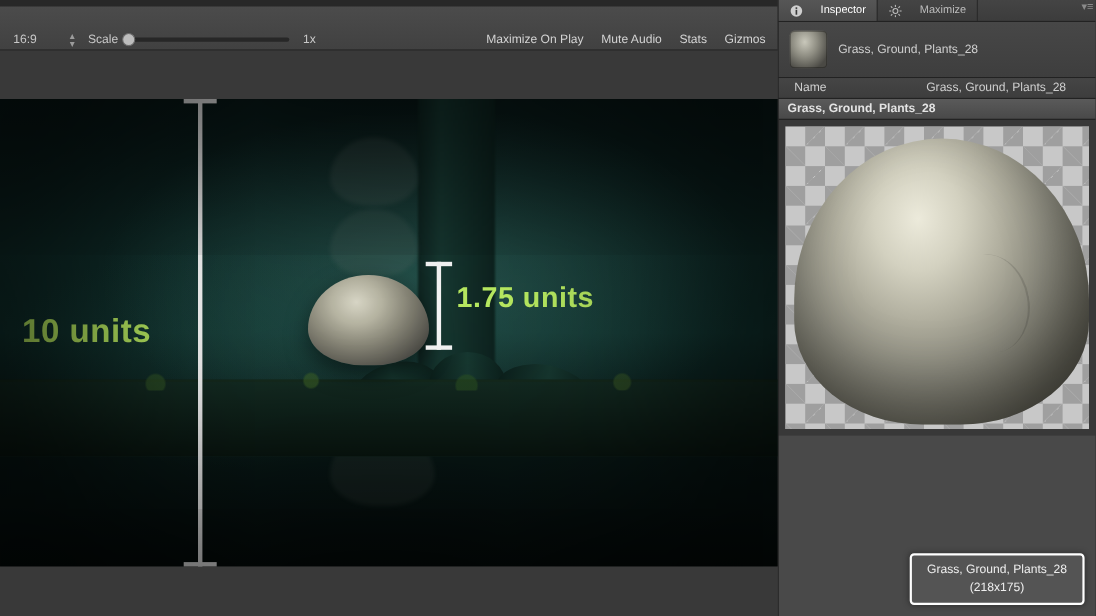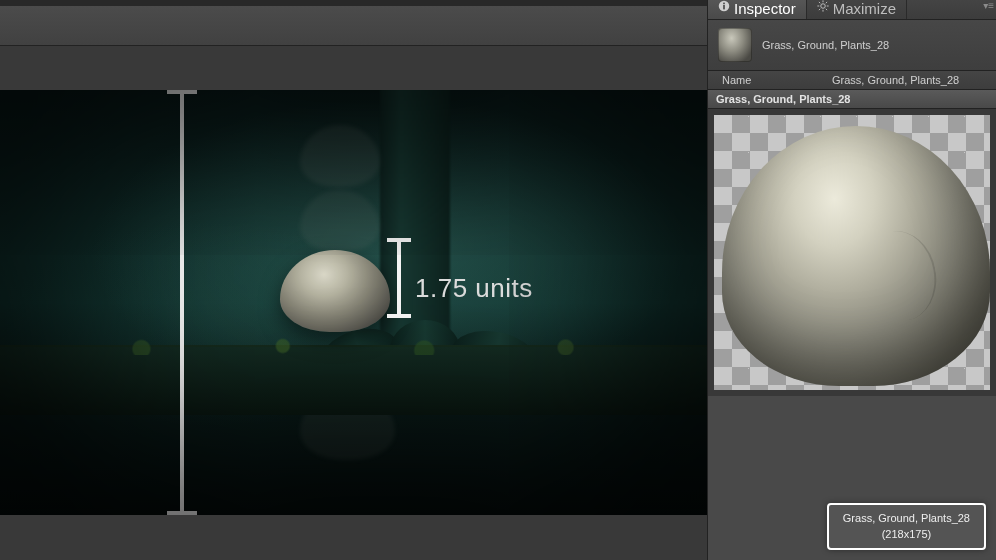--- a/index.html
+++ b/index.html
@@ -50,41 +50,41 @@
   .tree-roots .r2 { left: 50px; top: 10px; width: 70px; height: 60px; }
   .tree-roots .r3 { left: 110px; top: 22px; width: 90px; height: 55px; transform: rotate(12deg); }
   .rock { position: absolute; border-radius: 50% 50% 45% 45% / 60% 60% 40% 40%; }
   .rock-main { left: 280px; top: 160px; width: 110px; height: 82px;
       background: radial-gradient(ellipse at 40% 30%, #e2e0cf 0%, #bdbba8 25%, #8c8a7b 50%, #51504a 80%);
       box-shadow: 0 8px 20px rgba(0,0,0,0.5);
   }
   .rock-ghost1 { left: 300px; top: 35px; width: 80px; height: 62px; background: rgba(140,150,140,0.15); filter: blur(2px);}
   .rock-ghost2 { left: 300px; top: 100px; width: 80px; height: 62px; background: rgba(140,150,140,0.12); filter: blur(2px);}
   .rock-ghost3 { left: 300px; top: 300px; width: 95px; height: 70px; background: rgba(140,150,140,0.10); filter: blur(2px);}
-  .overlay-text { position: absolute; color: #e5e5e5; font-weight: 400; letter-spacing: 0.5px; margin-top: 18px; }
+  .overlay-text { position: absolute; color: #bef264; font-weight: 700; letter-spacing: 0.5px; }
   .ov1 { left: 20px; top: 195px; font-size: 30px; }
   .ov2 { left: 415px; top: 165px; font-size: 26px; }
   .dim-line { position: absolute; background: #fff; }
   .dim-v1 { left: 180px; top: 0px; width: 4px; height: 425px; }
   .dim-v1::before, .dim-v1::after, .dim-v2::before, .dim-v2::after { content:""; position:absolute; left:50%; transform:translateX(-50%); width:30px; height:4px; background:#fff; }
   .dim-v1::before { top:0; } .dim-v1::after { bottom:0; }
   .dim-v2 { left: 397px; top: 148px; width: 4px; height: 80px; }
   .dim-v2::before { top:0; width:24px; } .dim-v2::after { bottom:0; width:24px; }
   .top-edge-handle { position:absolute; top:0; right:2px; color:#8b8b8b; font-size:10px; }
   
   .tab-row { display: flex; height: 20px; background: linear-gradient(#444,#3c3c3c); border-bottom:1px solid #222; }
-  .tab { display:flex; align-items:flex-start; gap:4px; padding:0 10px; font-size:15px; color:#bdbdbd; border-right:1px solid #2a2a2a; }
+  .tab { display:flex; align-items:center; gap:16px; padding:0 10px; font-size:10px; color:#bdbdbd; border-right:1px solid #2a2a2a; }
   .tab.active { background: linear-gradient(#565656,#4a4a4a); color:#fff; }
   .tab .ic { width:12px; height:12px; display:inline-flex; align-items:center; justify-content:center; }
   .insp-header { display:flex; align-items:center; gap:10px; padding:8px 10px; background: linear-gradient(#474747,#3e3e3e); border-bottom:1px solid #222; }
   .insp-thumb { width:34px; height:34px; border-radius:4px; background: radial-gradient(ellipse at 40% 30%, #c9c8bb 0%, #8d8c81 40%, #4a4944 80%); box-shadow: inset 0 0 0 1px rgba(0,0,0,0.3); }
   .insp-title { color:#cfcfcf; font-size:11px; }
   .insp-props { background: linear-gradient(#454545,#3d3d3d); }
   .prop-row { display:flex; padding:3px 14px; font-size:11px; color:#cfcfcf; }
-  .prop-row .k { width:110px; }
+  .prop-row .k { width:120px; }
   .preview-header { background: linear-gradient(#5a5a5a,#494949); padding:3px 8px; color:#e3e3e3; font-size:11px; border-top:1px solid #222; border-bottom:1px solid #222; font-weight:bold; }
   .preview-box { margin:6px; height:275px; display:flex; align-items:center; justify-content:center; position:relative; }
   .checker { position:absolute; inset:0;
       background-image:
         linear-gradient(45deg,#9f9f9f 25%,transparent 25%),
         linear-gradient(-45deg,#9f9f9f 25%,transparent 25%),
         linear-gradient(45deg,transparent 75%,#9f9f9f 75%),
         linear-gradient(-45deg,transparent 75%,#9f9f9f 75%);
       background-size:36px 36px;
       background-position:0 0,0 18px,18px -18px,-18px 0;
@@ -103,20 +103,39 @@
 </head>
 <body>
 
 <div class="root">
   <div class="left-pane">
     <div class="topbar-above"></div>
     <div class="game-toolbar">
       <div class="game-toolbar-wrap">
         <div class="game-toolbar-row" style="justify-content:flex-end">
           <span class="top-edge-handle">▾≡</span>
+        </div>
+        <div class="game-toolbar-row">
+          <div class="tool-dd">
+            <span>16:9</span>
+            <span class="arrows">
+                <span>▴</span>
+                <span>▾</span>
+              </span>
+          </div>
+          <span class="scale-label">Scale</span>
+          <div class="slider">
+              <div class="knob"></div>
+            </div>
+          <span class="scale-val">1x</span>
+          <span class="spacer"></span>
+          <span class="tool-txt">Maximize On Play</span>
+          <span class="tool-txt">Mute Audio</span>
+          <span class="tool-txt">Stats</span>
+          <span class="tool-txt">Gizmos</span>
         </div>
       </div>
     </div>
 
     <div class="viewport">
       <div class="scene">
         <div class="bg"></div>
         <div class="tree-trunk"></div>
         <div class="tree-roots">
             <div class="r1"></div>
@@ -124,20 +143,21 @@
             <div class="r3"></div>
           </div>
         <div class="rock rock-ghost1"></div>
         <div class="rock rock-ghost2"></div>
         <div class="rock rock-ghost3"></div>
         <div class="ground"></div>
         <div class="moss"></div>
         <div class="rock rock-main"></div>
         <div class="dim-line dim-v1"></div>
         <div class="dim-line dim-v2"></div>
+        <div class="overlay-text ov1">10 units</div>
         <div class="overlay-text ov2">1.75 units</div>
         <div class="vignette"></div>
       </div>
     </div>
   </div>
 
   <div class="right-pane">
     <div class="tab-row">
       <div class="tab active">
         <span class="ic">

